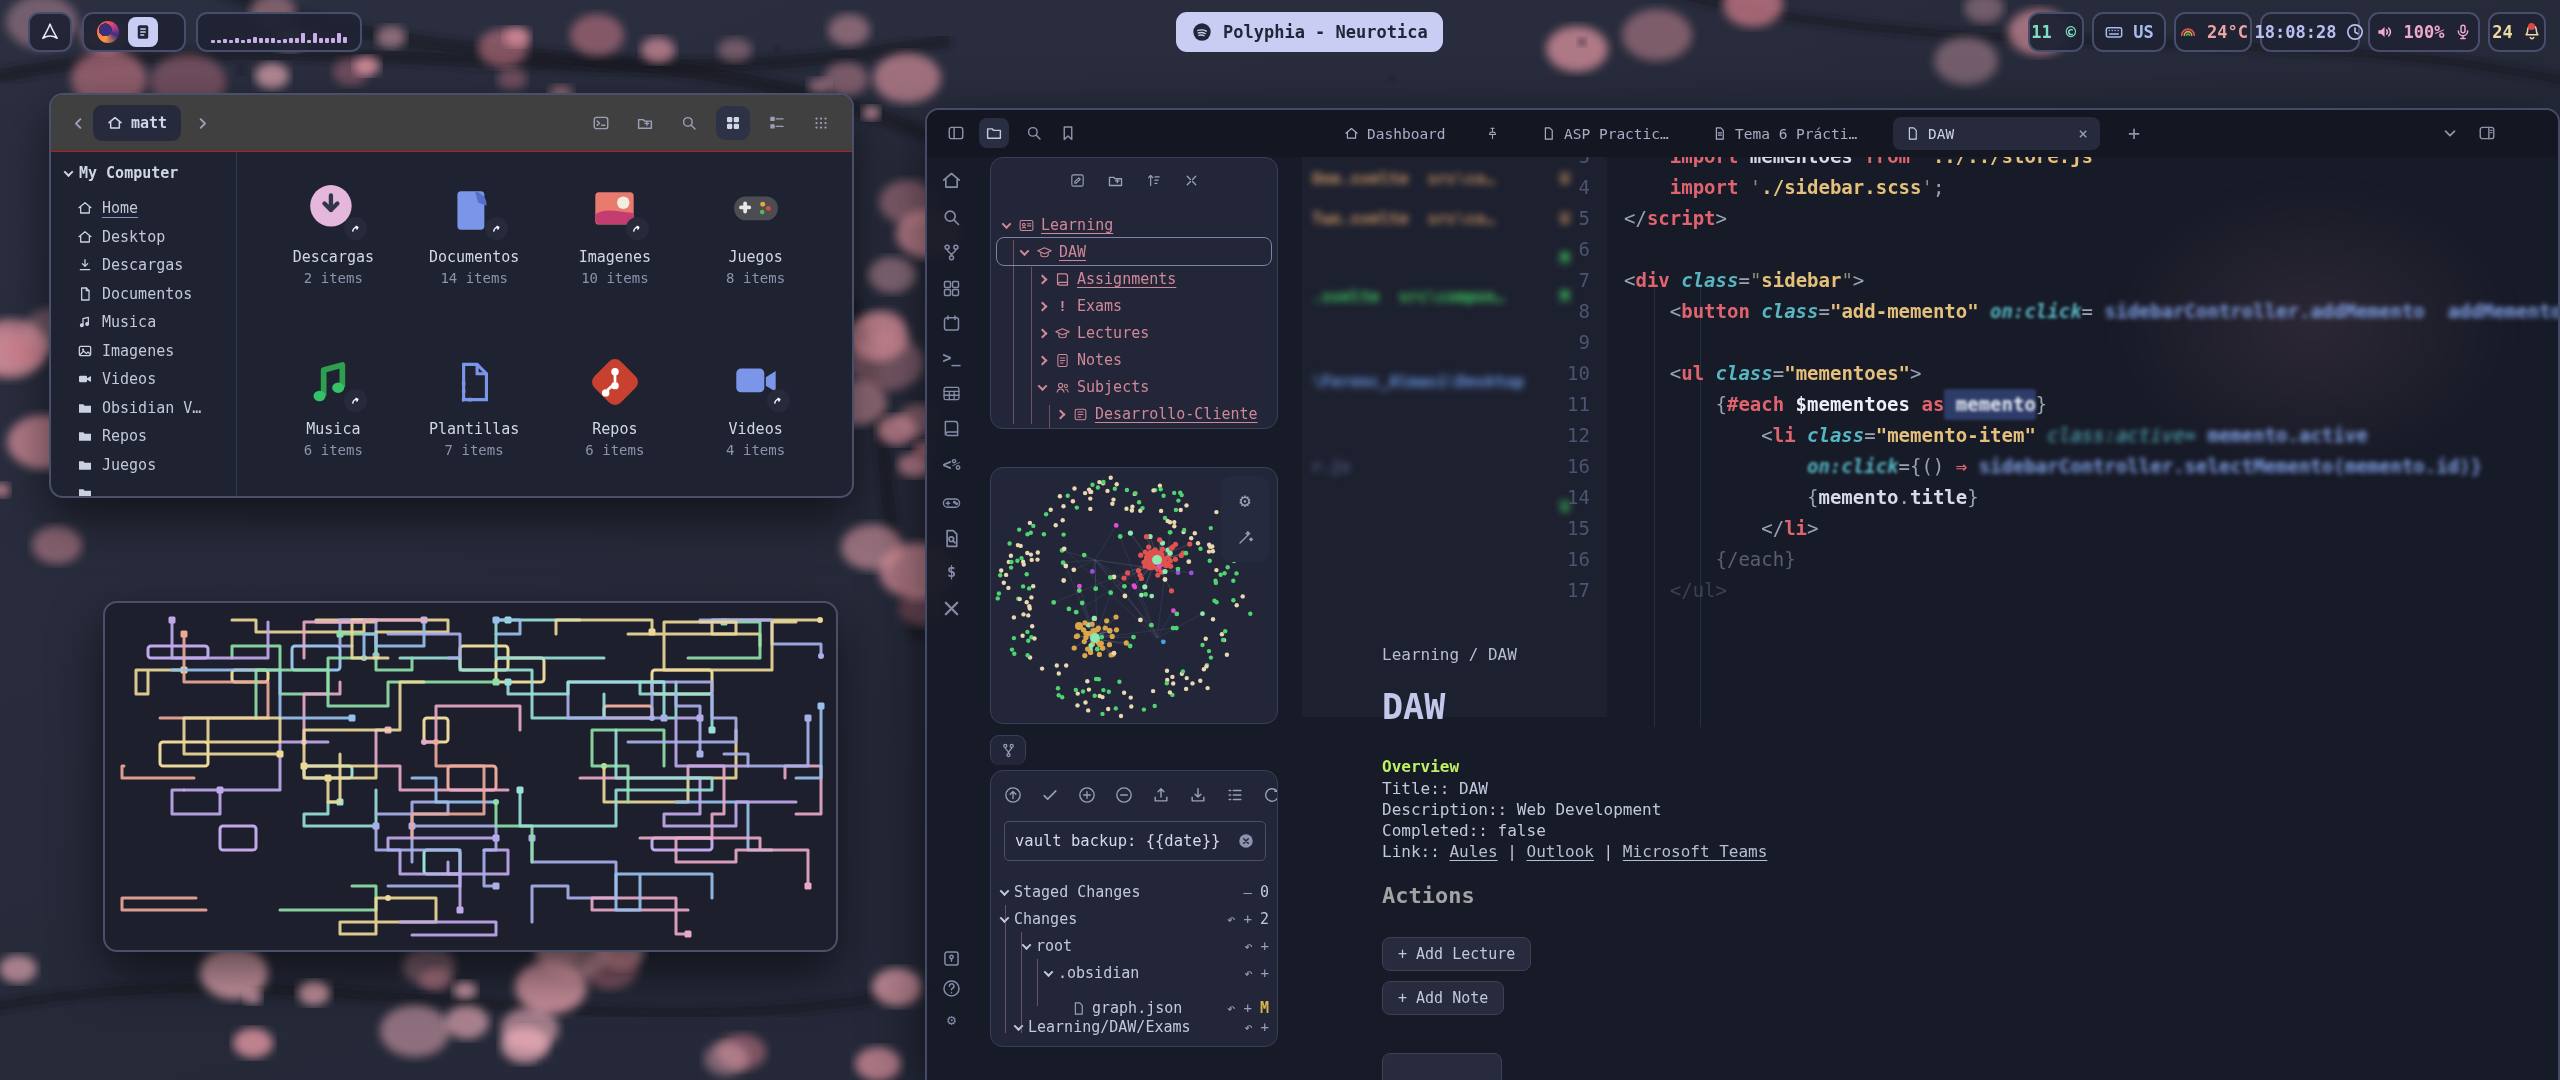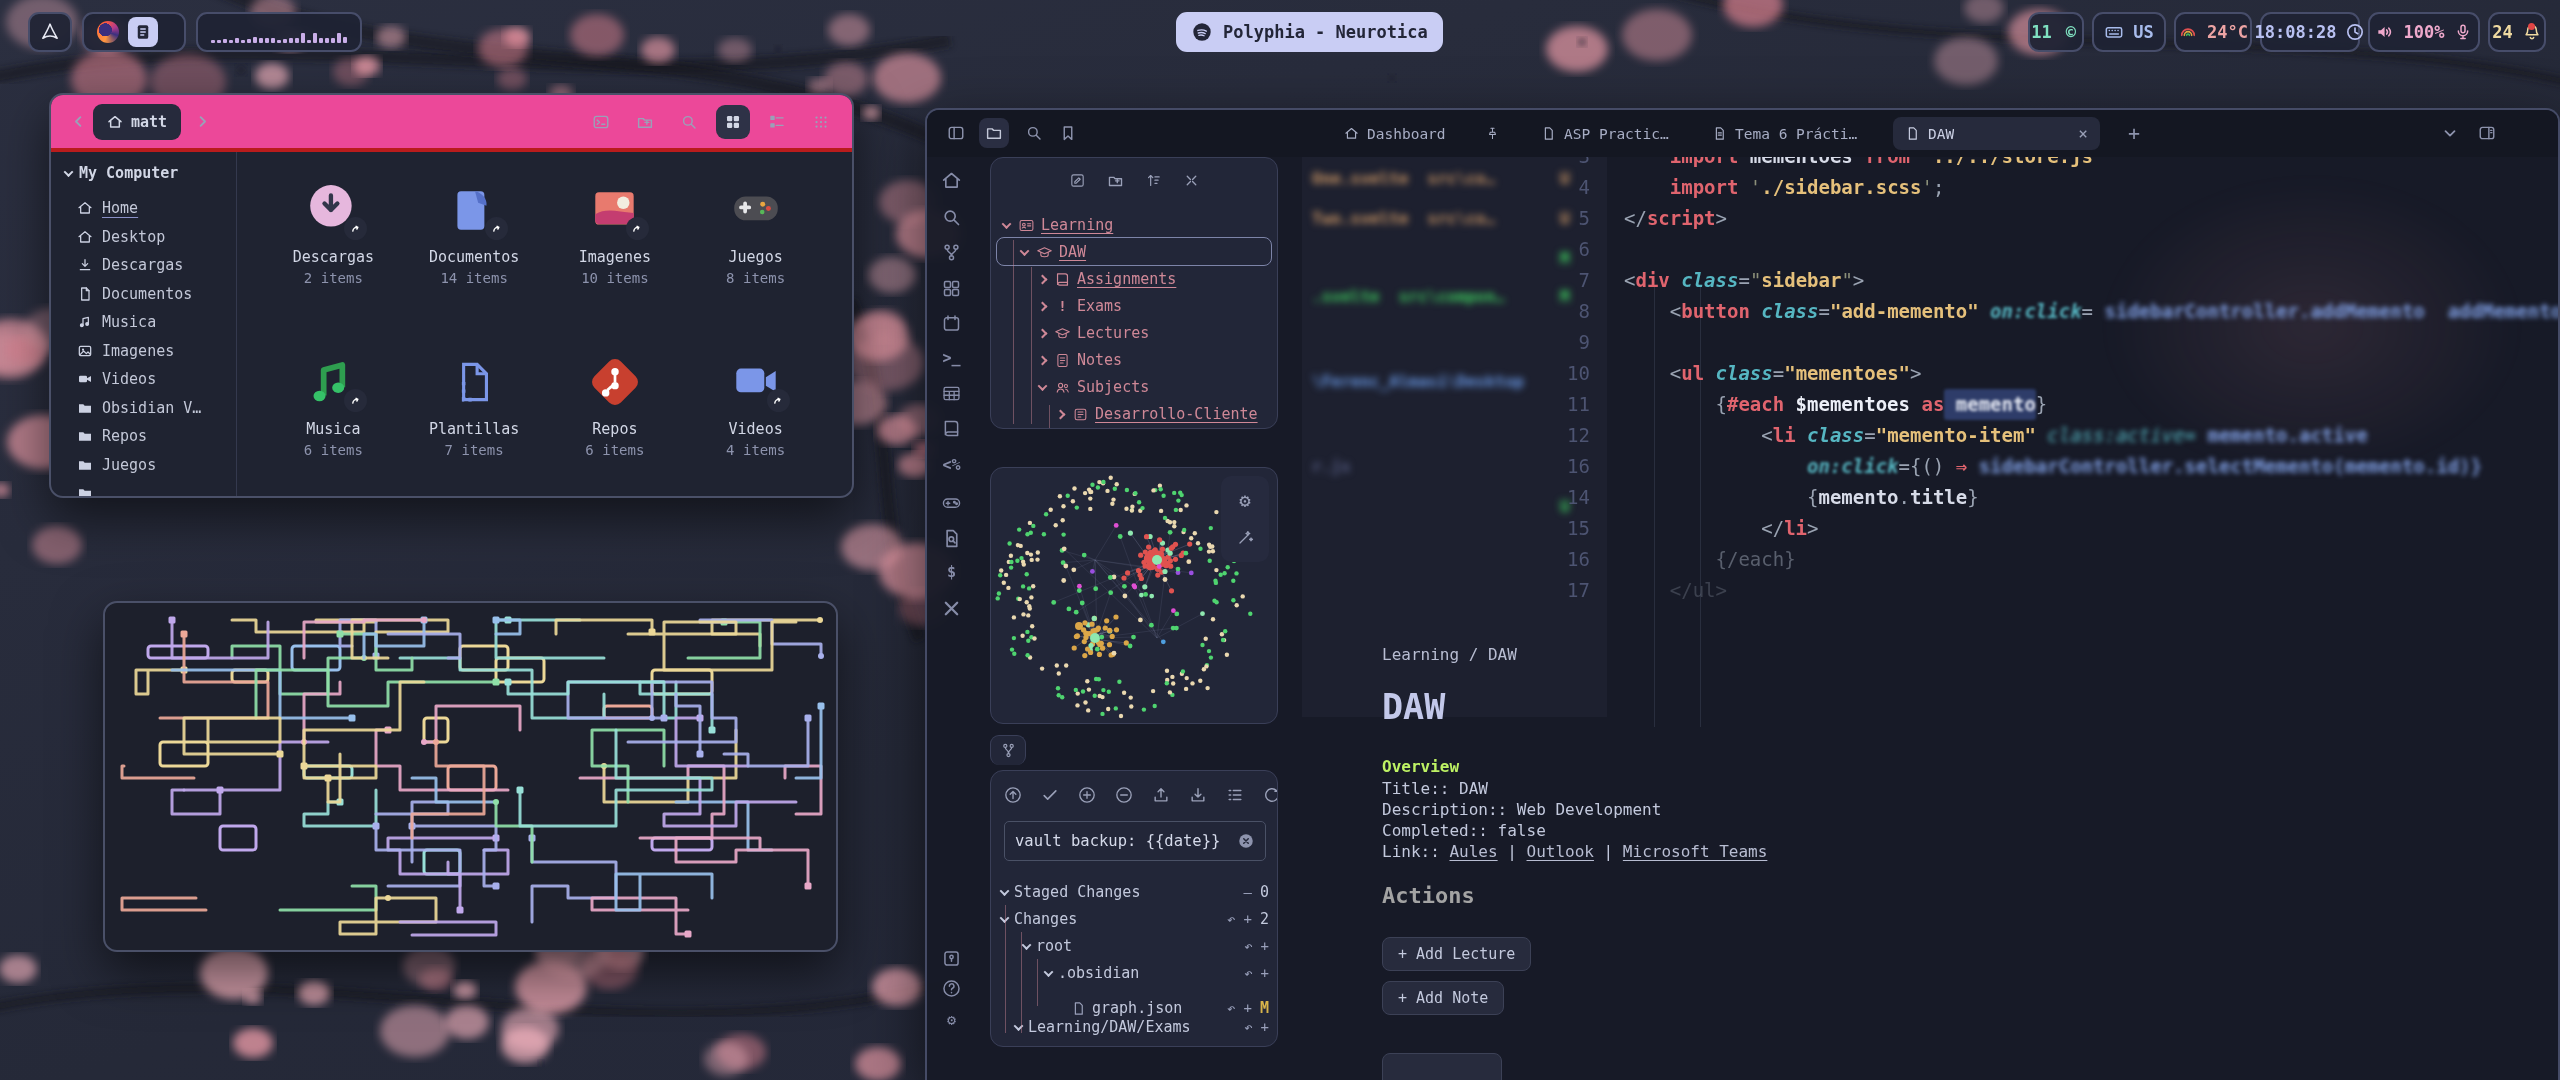--- a/index.html
+++ b/index.html
@@ -24,21 +24,21 @@
   .app-chip{width:30px;height:30px;border-radius:8px;background:#c9cdf4;display:flex;align-items:center;justify-content:center}
   .app-chip .ic{width:18px;height:18px;color:#232638}
   #viz-bars{display:flex;align-items:flex-end;gap:2px;height:22px;width:140px}
   #viz-bars i{display:block;width:4px;background:#c9aee8;border-radius:1px}
   .tray-dot{position:absolute;width:7px;height:7px;border-radius:50%;background:#e04545;right:9px;top:9px}
   
   .win{position:absolute;background:#1f2331;border:2px solid #4a5068;border-radius:14px;
        box-shadow:0 20px 50px rgba(0,0,0,.55)}
   
   #fm{overflow:hidden}
-  #fm-header{position:absolute;left:0;top:0;right:0;height:57px;background:#ec4899;border-bottom:4px solid #b91c1c;
+  #fm-header{position:absolute;left:0;top:0;right:0;height:57px;background:#404040;border-bottom:1px solid #b91c1c;
              display:flex;align-items:center}
   .fm-nav{width:30px;height:30px;border-radius:8px;display:flex;align-items:center;justify-content:center;color:#9aa0b8}
   .fm-nav .ic{width:15px;height:15px}
   #fm-crumb{height:36px;background:#262a3c;border-radius:9px;display:flex;align-items:center;gap:8px;
             padding:0 14px;color:#d2d7e6;font-size:15px;font-weight:bold}
   #fm-crumb .ic{width:16px;height:16px}
   #fm-tools{margin-left:auto;display:flex;align-items:center;gap:10px;padding-right:14px}
   .fm-tool{width:34px;height:34px;border-radius:9px;display:flex;align-items:center;justify-content:center;color:#9aa0b8}
   .fm-tool .ic{width:18px;height:18px}
   .fm-tool.active{background:#2e3247;color:#d2d7e6}

